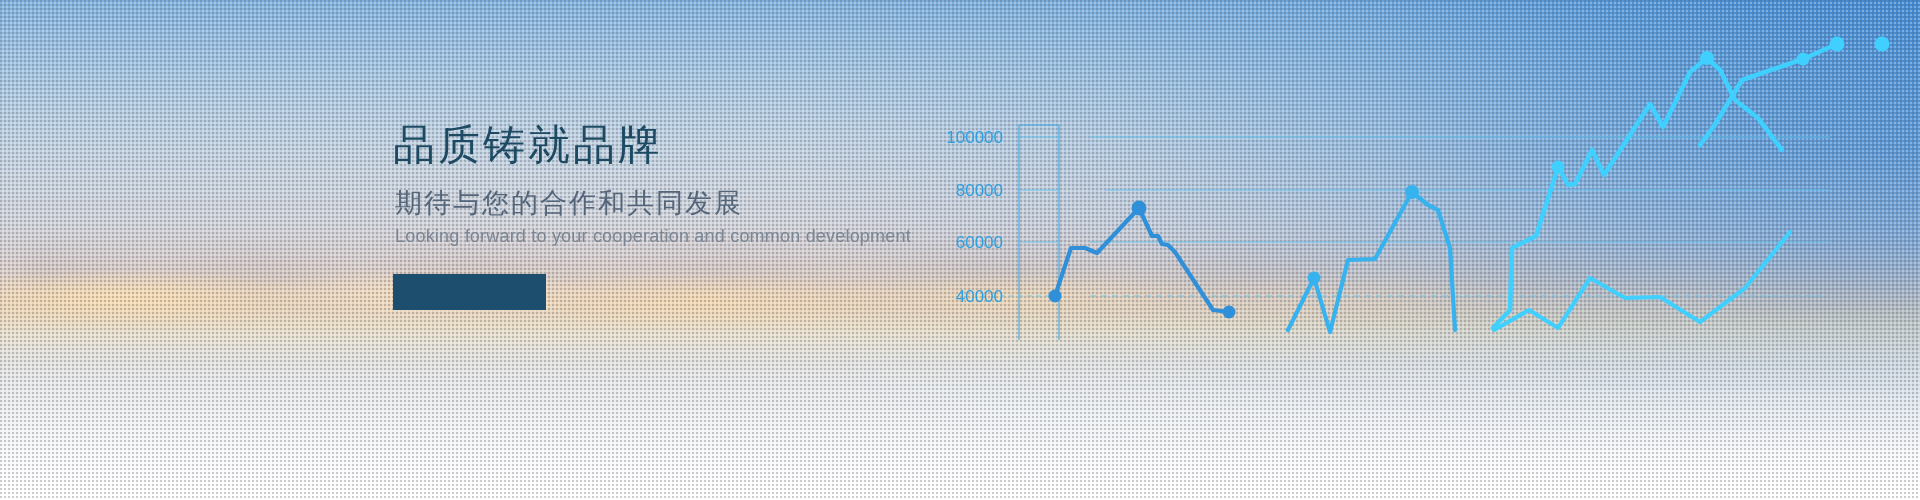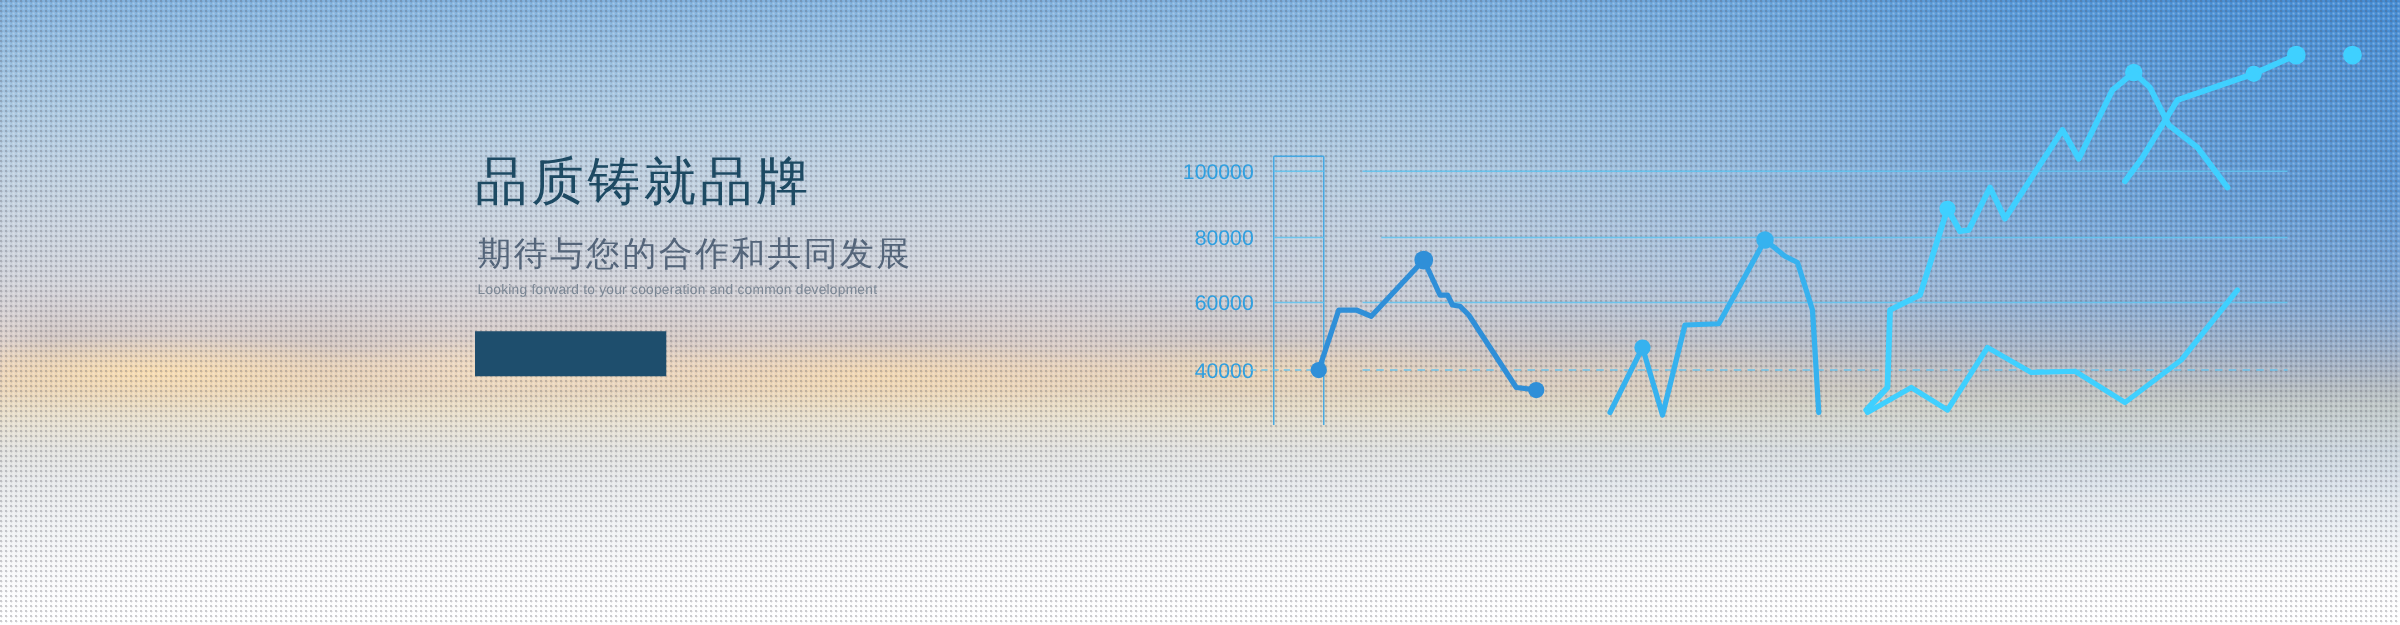--- a/index.html
+++ b/index.html
@@ -116,21 +116,21 @@
     background-image:
       radial-gradient(circle at 1px 1px, rgba(255,255,255,0.28) 0.9px, rgba(0,0,0,0) 1.1px);
     background-size: 4px 4px;
     background-position: 2px 2px;
     pointer-events: none;
   }
 
   
   .copy {
     position: absolute;
-    left: 338px;
+    left: 351px;
     top: 122px;
     width: 362px;
     z-index: 6;
     padding-left: 42px;
   }
   .hl-title {
     font-size: 42px;
     line-height: 1.08;
     letter-spacing: 3px;
     color: #1d4a63;
@@ -142,21 +142,21 @@
     margin: 22px 0 0 2px;
     font-size: 27px;
     line-height: 1.1;
     letter-spacing: 2px;
     color: #54657a;
     font-weight: 400;
     white-space: nowrap;
   }
   .hl-sub-en {
     margin: 7px 0 0 2px;
-    font-size: 11px;
+    font-size: 18px;
     line-height: 1.2;
     letter-spacing: .2px;
     color: #7a8694;
     font-weight: 400;
     white-space: nowrap;
   }
   .cta-button {
     display: block;
     margin: 26px 0 0 0;
     width: 153px;

